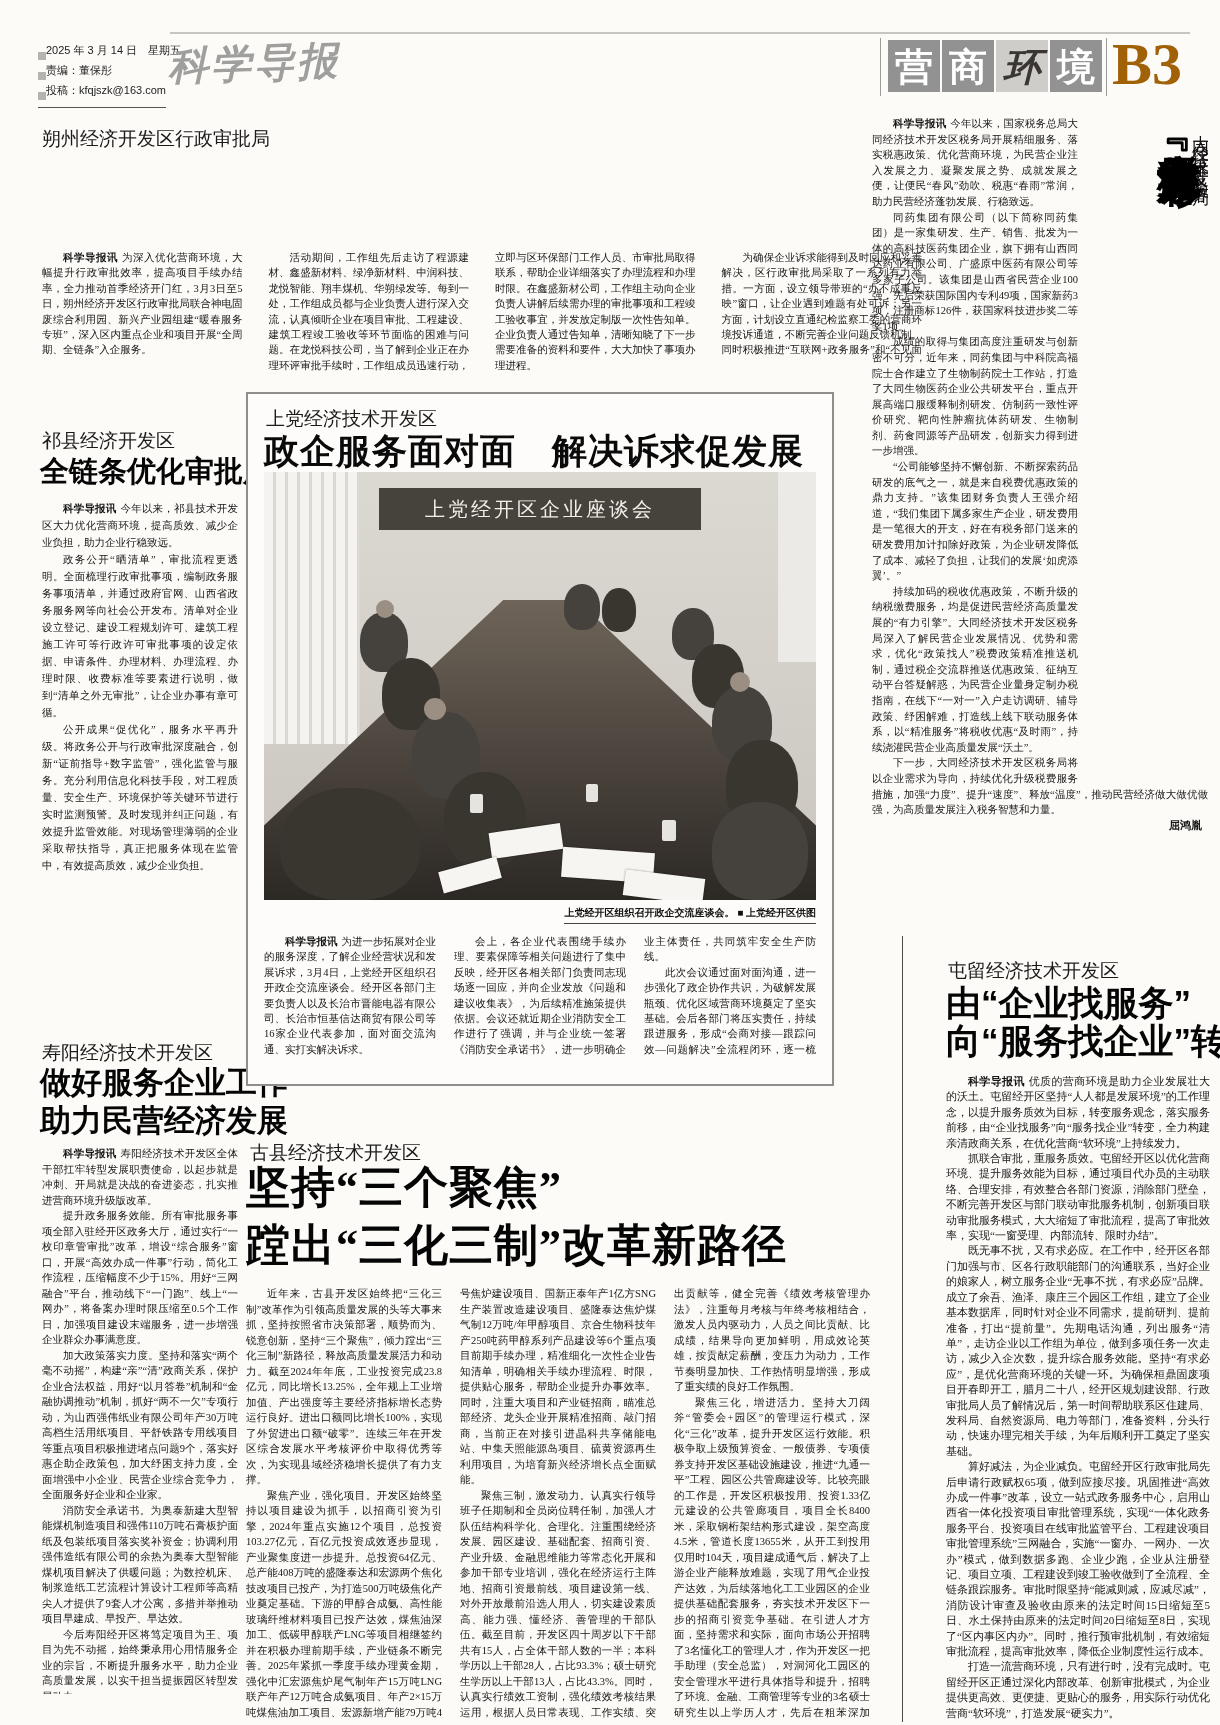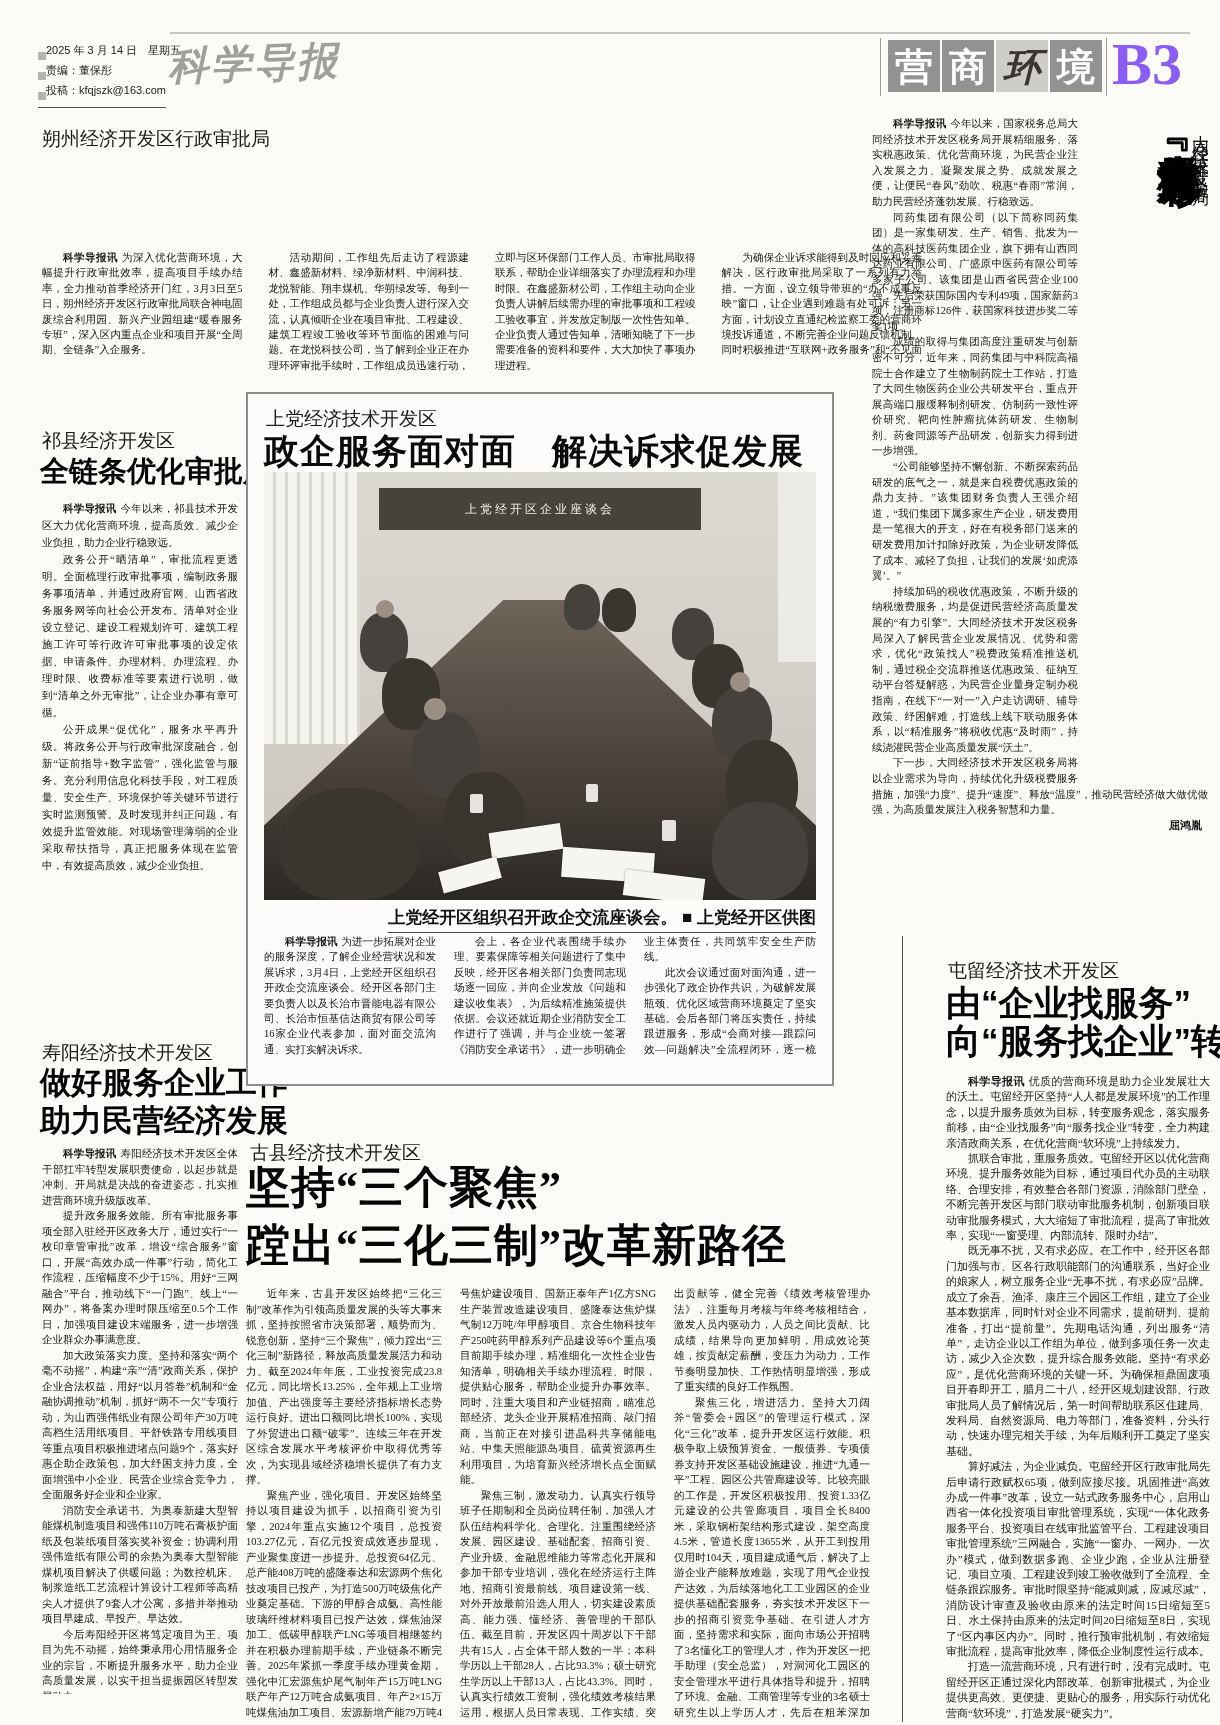--- a/index.html
+++ b/index.html
@@ -11,21 +11,21 @@
             font-size:11px;line-height:20px;color:#222;border-bottom:1.5px solid #555;padding-bottom:7px;}
   .pub-row{display:flex;align-items:flex-end;white-space:nowrap;}
   .sq{width:8px;height:8px;background:#b6b4af;flex:0 0 auto;}
   .masthead{left:168px;top:36px;font-size:40px;font-style:italic;font-weight:bold;color:#9f9f9d;
             letter-spacing:3px;transform:rotate(-2deg);font-family:"DejaVu Serif",serif;}
   .top-rule{left:170px;top:32px;width:1020px;height:2px;background:#c6c5c2;}
   .sec-char{top:40px;width:52px;height:52px;line-height:54px;text-align:center;font-size:38px;
             font-weight:bold;color:#fff;background:#929292;font-family:"Liberation Sans",sans-serif;}
   .sec-char.light{background:#cfcdc9;color:#3a3632;font-family:"DejaVu Serif",serif;font-style:italic;font-weight:900;}
   .sec-rule{top:38px;width:1px;height:58px;background:#9a9a9a;}
-  .page-no{left:1112px;top:30px;font-size:60px;font-weight:bold;color:#8b5cf6;font-family:"Liberation Serif",serif;}
+  .page-no{left:1112px;top:30px;font-size:60px;font-weight:bold;color:#a16207;font-family:"Liberation Serif",serif;}
   
   .kicker{font-family:"Liberation Sans","DejaVu Sans",sans-serif;font-size:19px;color:#1b1b1b;white-space:nowrap;}
   .body-text{text-align:justify;overflow:hidden;}
   .p{margin:0;text-indent:2em;}
   .wire{font-family:"Liberation Sans",sans-serif;font-weight:bold;margin-right:4px;}
   .byline{text-align:right;font-weight:bold;font-size:11px;padding-right:6px;font-family:"Liberation Sans",sans-serif;}
   
   .headline-main{left:40px;top:146px;width:880px;font-size:56px;font-weight:900;color:#020202;
                  font-family:"Liberation Sans","DejaVu Sans",sans-serif;white-space:nowrap;letter-spacing:0px;}
   .main-body{left:42px;top:250px;width:880px;height:124px;column-count:4;column-gap:26px;
@@ -47,29 +47,29 @@
   .shouyang-kicker{left:42px;top:1040px;}
   .shouyang-title{left:40px;font-size:31px;font-weight:900;font-family:"Liberation Sans",sans-serif;white-space:nowrap;color:#050505;}
   .shouyang-body{left:42px;top:1146px;width:196px;height:548px;font-size:10.5px;line-height:15.5px;}
   
   .box-article{left:246px;top:392px;width:588px;height:694px;border:2px solid #8e8e8e;background:#fdfcfa;box-sizing:border-box;}
   .box-kicker{left:18px;top:12px;}
   .box-title{left:16px;top:34px;font-size:35px;font-weight:900;font-family:"Liberation Serif","DejaVu Serif",serif;
              white-space:nowrap;color:#0a0a0a;letter-spacing:1px;}
   .photo{left:16px;top:78px;width:552px;height:428px;background:linear-gradient(#dcd8d2,#cac5bf);overflow:hidden;}
   .caption-row{left:16px;top:512px;width:552px;text-align:right;font-family:"Liberation Sans",sans-serif;
-               font-size:17px;font-weight:bold;color:#111;}
+               font-size:10px;font-weight:bold;color:#111;}
   .caption-inner{display:inline-block;border-bottom:1px solid #444;padding-bottom:3px;}
   .box-body{left:16px;top:540px;width:552px;height:138px;column-count:3;column-gap:18px;font-size:10.5px;line-height:15.4px;}
   
   .ph-window{position:absolute;left:0;top:0;width:96px;height:272px;
              background:repeating-linear-gradient(90deg,#f4f3f0 0 9px,#dcd9d4 9px 12px);}
   .ph-window2{position:absolute;right:0;top:0;width:38px;height:190px;background:#eceae6;}
   .ph-banner{position:absolute;left:50%;transform:translateX(-50%);top:16px;width:322px;height:42px;
-             background:#46423c;color:#f2efe9;font-family:"Liberation Sans",sans-serif;font-size:12px;
+             background:#46423c;color:#f2efe9;font-family:"Liberation Sans",sans-serif;font-size:20px;
              letter-spacing:3px;line-height:42px;text-align:center;white-space:nowrap;}
   .ph-table{position:absolute;left:-30px;bottom:0;width:612px;height:300px;
             background:linear-gradient(#6e6459,#2c2824);clip-path:polygon(44% 0,56% 0,108% 100%,-8% 100%);}
   .person{position:absolute;border-radius:48% 48% 42% 42%;background:#45413c;}
   .person.b{background:#39362f;}
   .head{position:absolute;border-radius:50%;background:#9a8f82;}
   .paper{position:absolute;background:#f6f5f1;box-shadow:0 0 2px rgba(0,0,0,.45);}
   .cup{position:absolute;background:#e6e4df;border-radius:2px;}
   
   .guxian-kicker{left:250px;top:1140px;}

